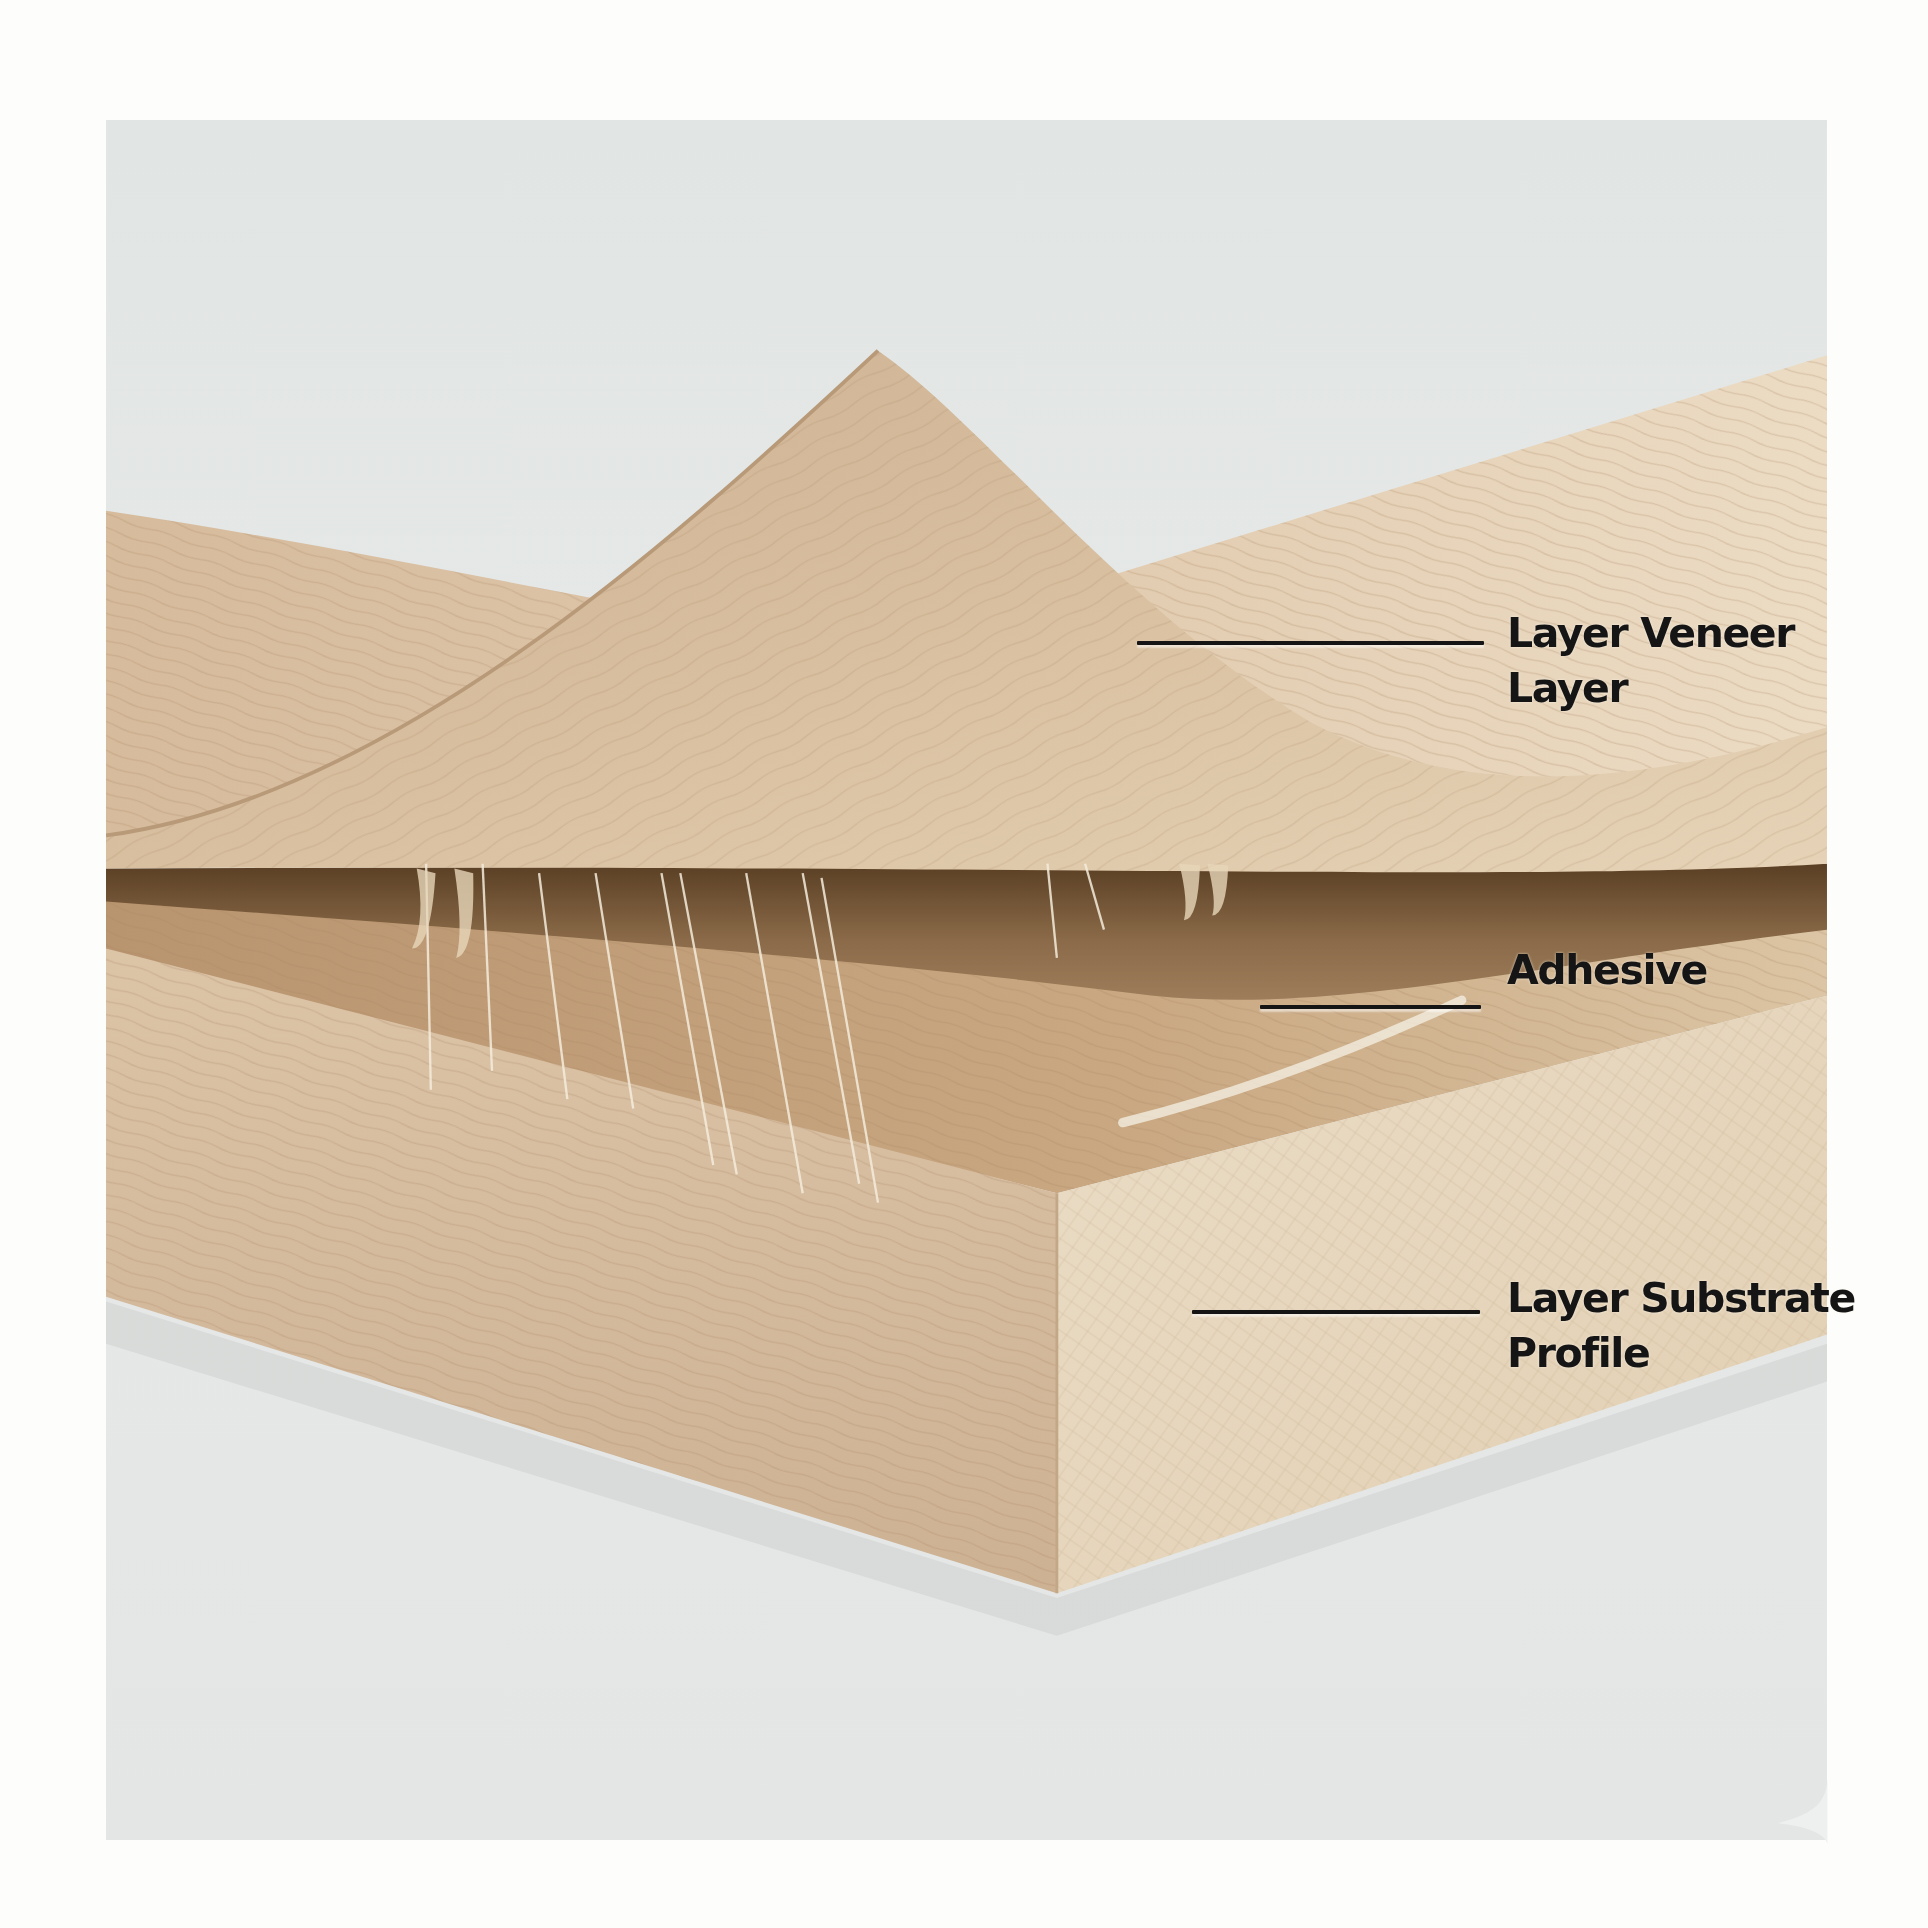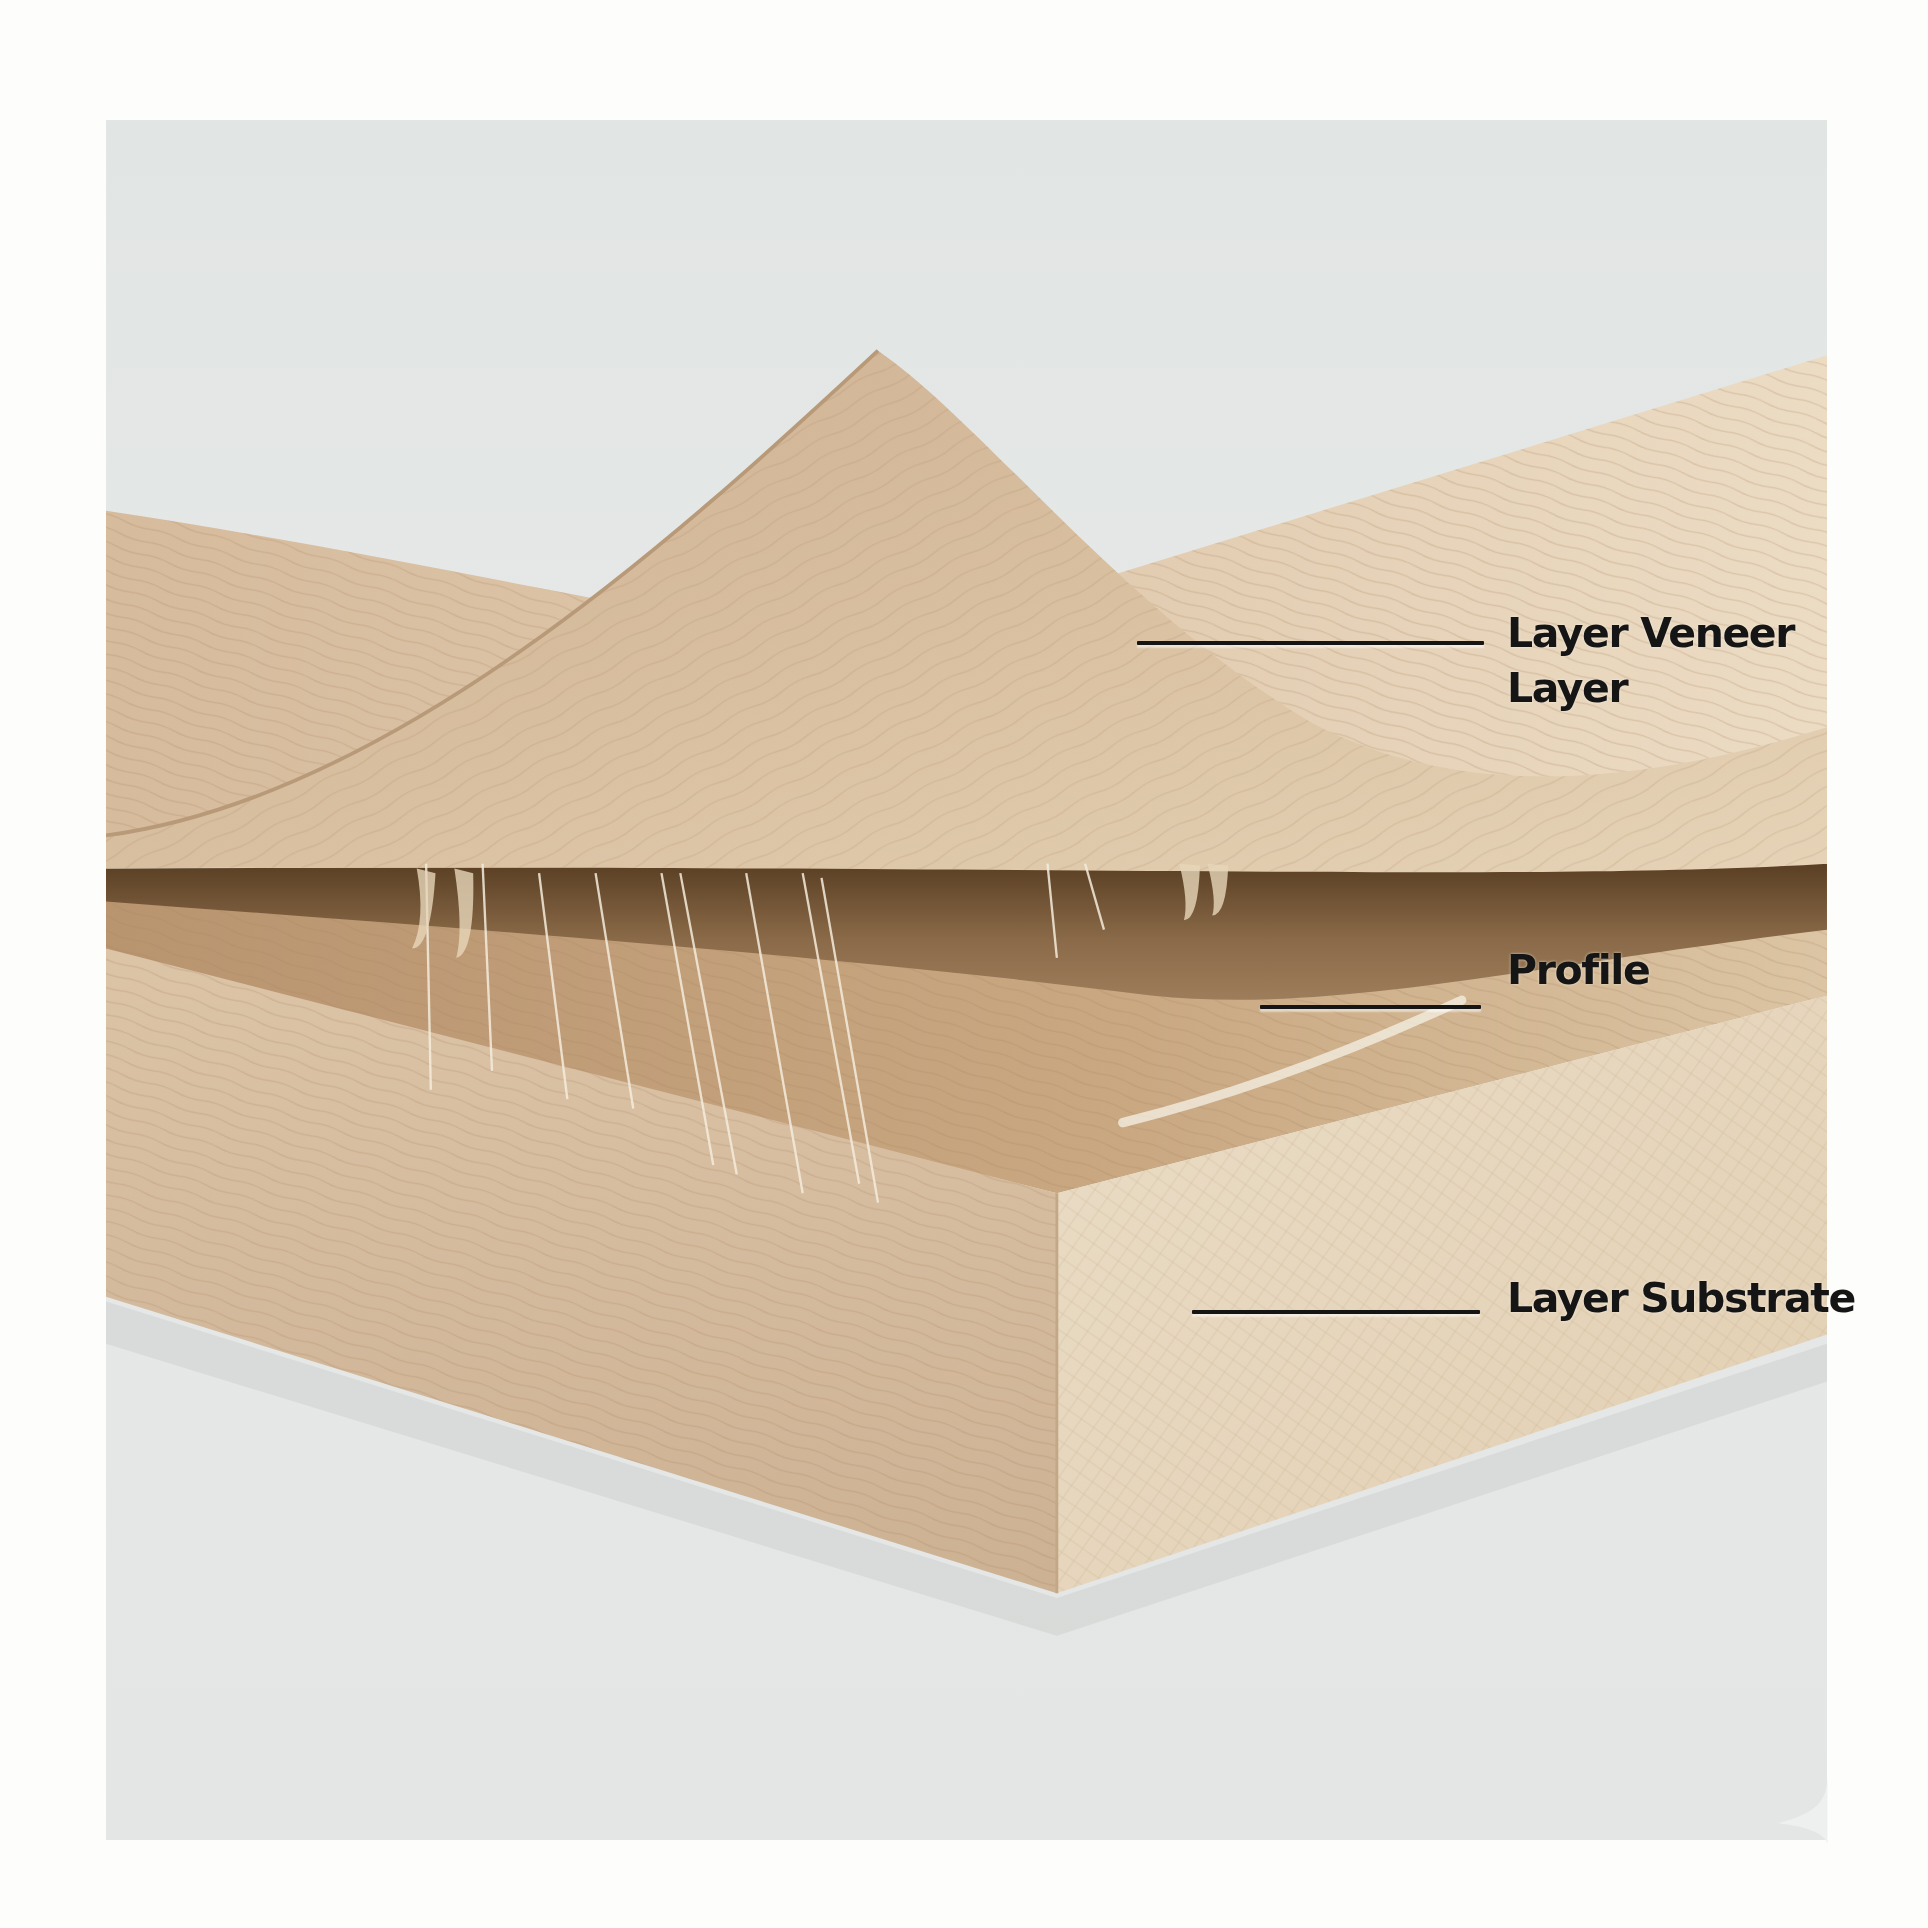--- a/index.html
+++ b/index.html
@@ -153,25 +153,26 @@
 
 <div class="callout">
   <div class="leader-line" style="left:1137px; top:641px; width:347px;"></div>
   <div class="label" style="left:1507px; top:606px;">
     <span>Layer Veneer</span>
     <span>Layer</span>
   </div>
 
   <div class="leader-line" style="left:1260px; top:1005px; width:221px;"></div>
   <div class="label" style="left:1507px; top:943px;">
-    <span>Profile</span>
+    <span>Adhesive</span>
   </div>
 
   <div class="leader-line" style="left:1192px; top:1310px; width:288px;"></div>
   <div class="label" style="left:1507px; top:1271px;">
     <span>Layer Substrate</span>
+    <span>Profile</span>
   </div>
 </div>
 
 <svg class="corner-mark" style="left:1778px; top:1778px;" viewBox="0 0 60 70" xmlns="http://www.w3.org/2000/svg">
   <path d="M53 0 C 52 25, 40 38, 0 48 C 35 52, 50 60, 53 70 Z" fill="#eef0ef"></path>
 </svg>
 
 
 </body></html>

